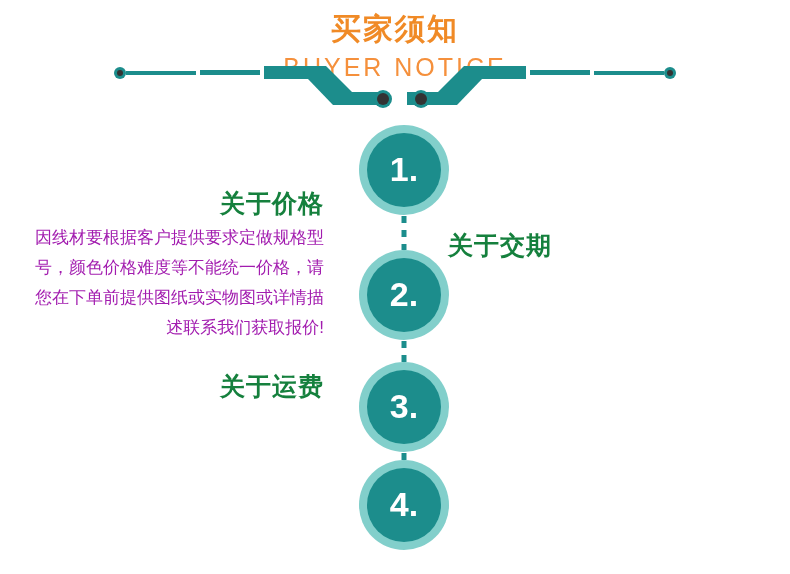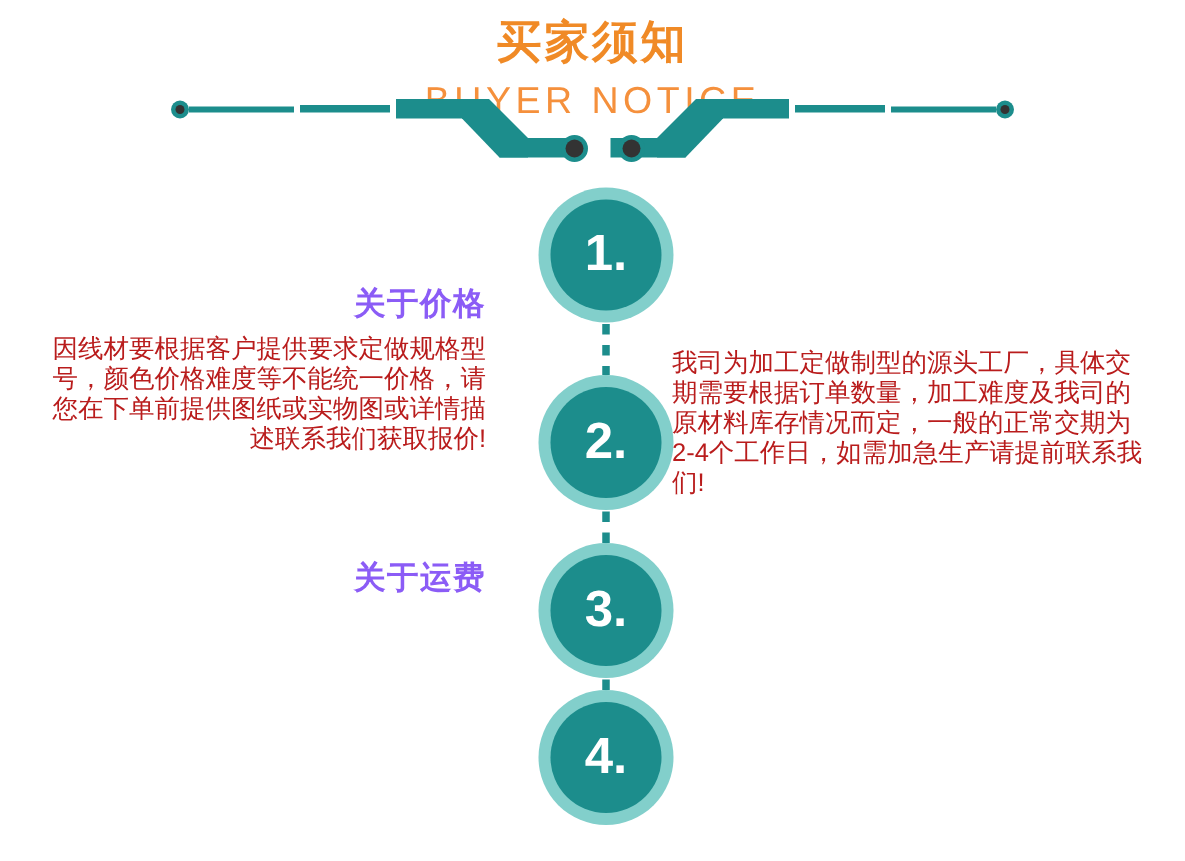--- a/index.html
+++ b/index.html
@@ -83,31 +83,31 @@
   }
   #c1 { left: 359px; top: 125px; }
   #c2 { left: 359px; top: 250px; }
   #c3 { left: 359px; top: 362px; }
   #c4 { left: 359px; top: 460px; }
 
   
   .blk { position: absolute; }
   .blk h3 {
     margin: 0 0 7px 0;
-    font-size: 21px;
+    font-size: 25px;
     font-weight: bold;
-    color: #8b5cf6;
+    color: #15803d;
     letter-spacing: 1px;
     line-height: 26px;
   }
   .blk p {
     margin: 0;
     font-size: 17px;
-    color: #b91c1c;
-    line-height: 20px;
+    color: #a21caf;
+    line-height: 30px;
     letter-spacing: 0px;
   }
   .blk-left { text-align: right; }
   .blk-right { text-align: left; }
 
   #b1 { left: 28px; top: 190px; width: 296px; }
   #b2 { left: 448px; top: 232px; width: 320px; }
   #b3 { left: 28px; top: 373px; width: 296px; }
   #b4 { left: 448px; top: 450px; width: 320px; }
 </style>
@@ -166,21 +166,21 @@
   <div class="circle" id="c4">
     <div class="circle-core">4.</div>
   </div>
 
   <div class="blk blk-left" id="b1">
     <h3>关于价格</h3>
     <p>因线材要根据客户提供要求定做规格型号，颜色价格难度等不能统一价格，请您在下单前提供图纸或实物图或详情描述联系我们获取报价!</p>
   </div>
 
   <div class="blk blk-right" id="b2">
-    <p>我司为加工定做制型的源头工厂，具体交期需要根据订单数量，加工难度及我司的原材料库存情况而定，一般的正常交期为2-4个工作日，如需加急生产请提前联系我们!</p>
+    <h3>关于交期</h3>
   </div>
 
   <div class="blk blk-left" id="b3">
     <h3>关于运费</h3>
   </div>
 
   <div class="blk blk-right" id="b4">
   </div>
 
 </div>

